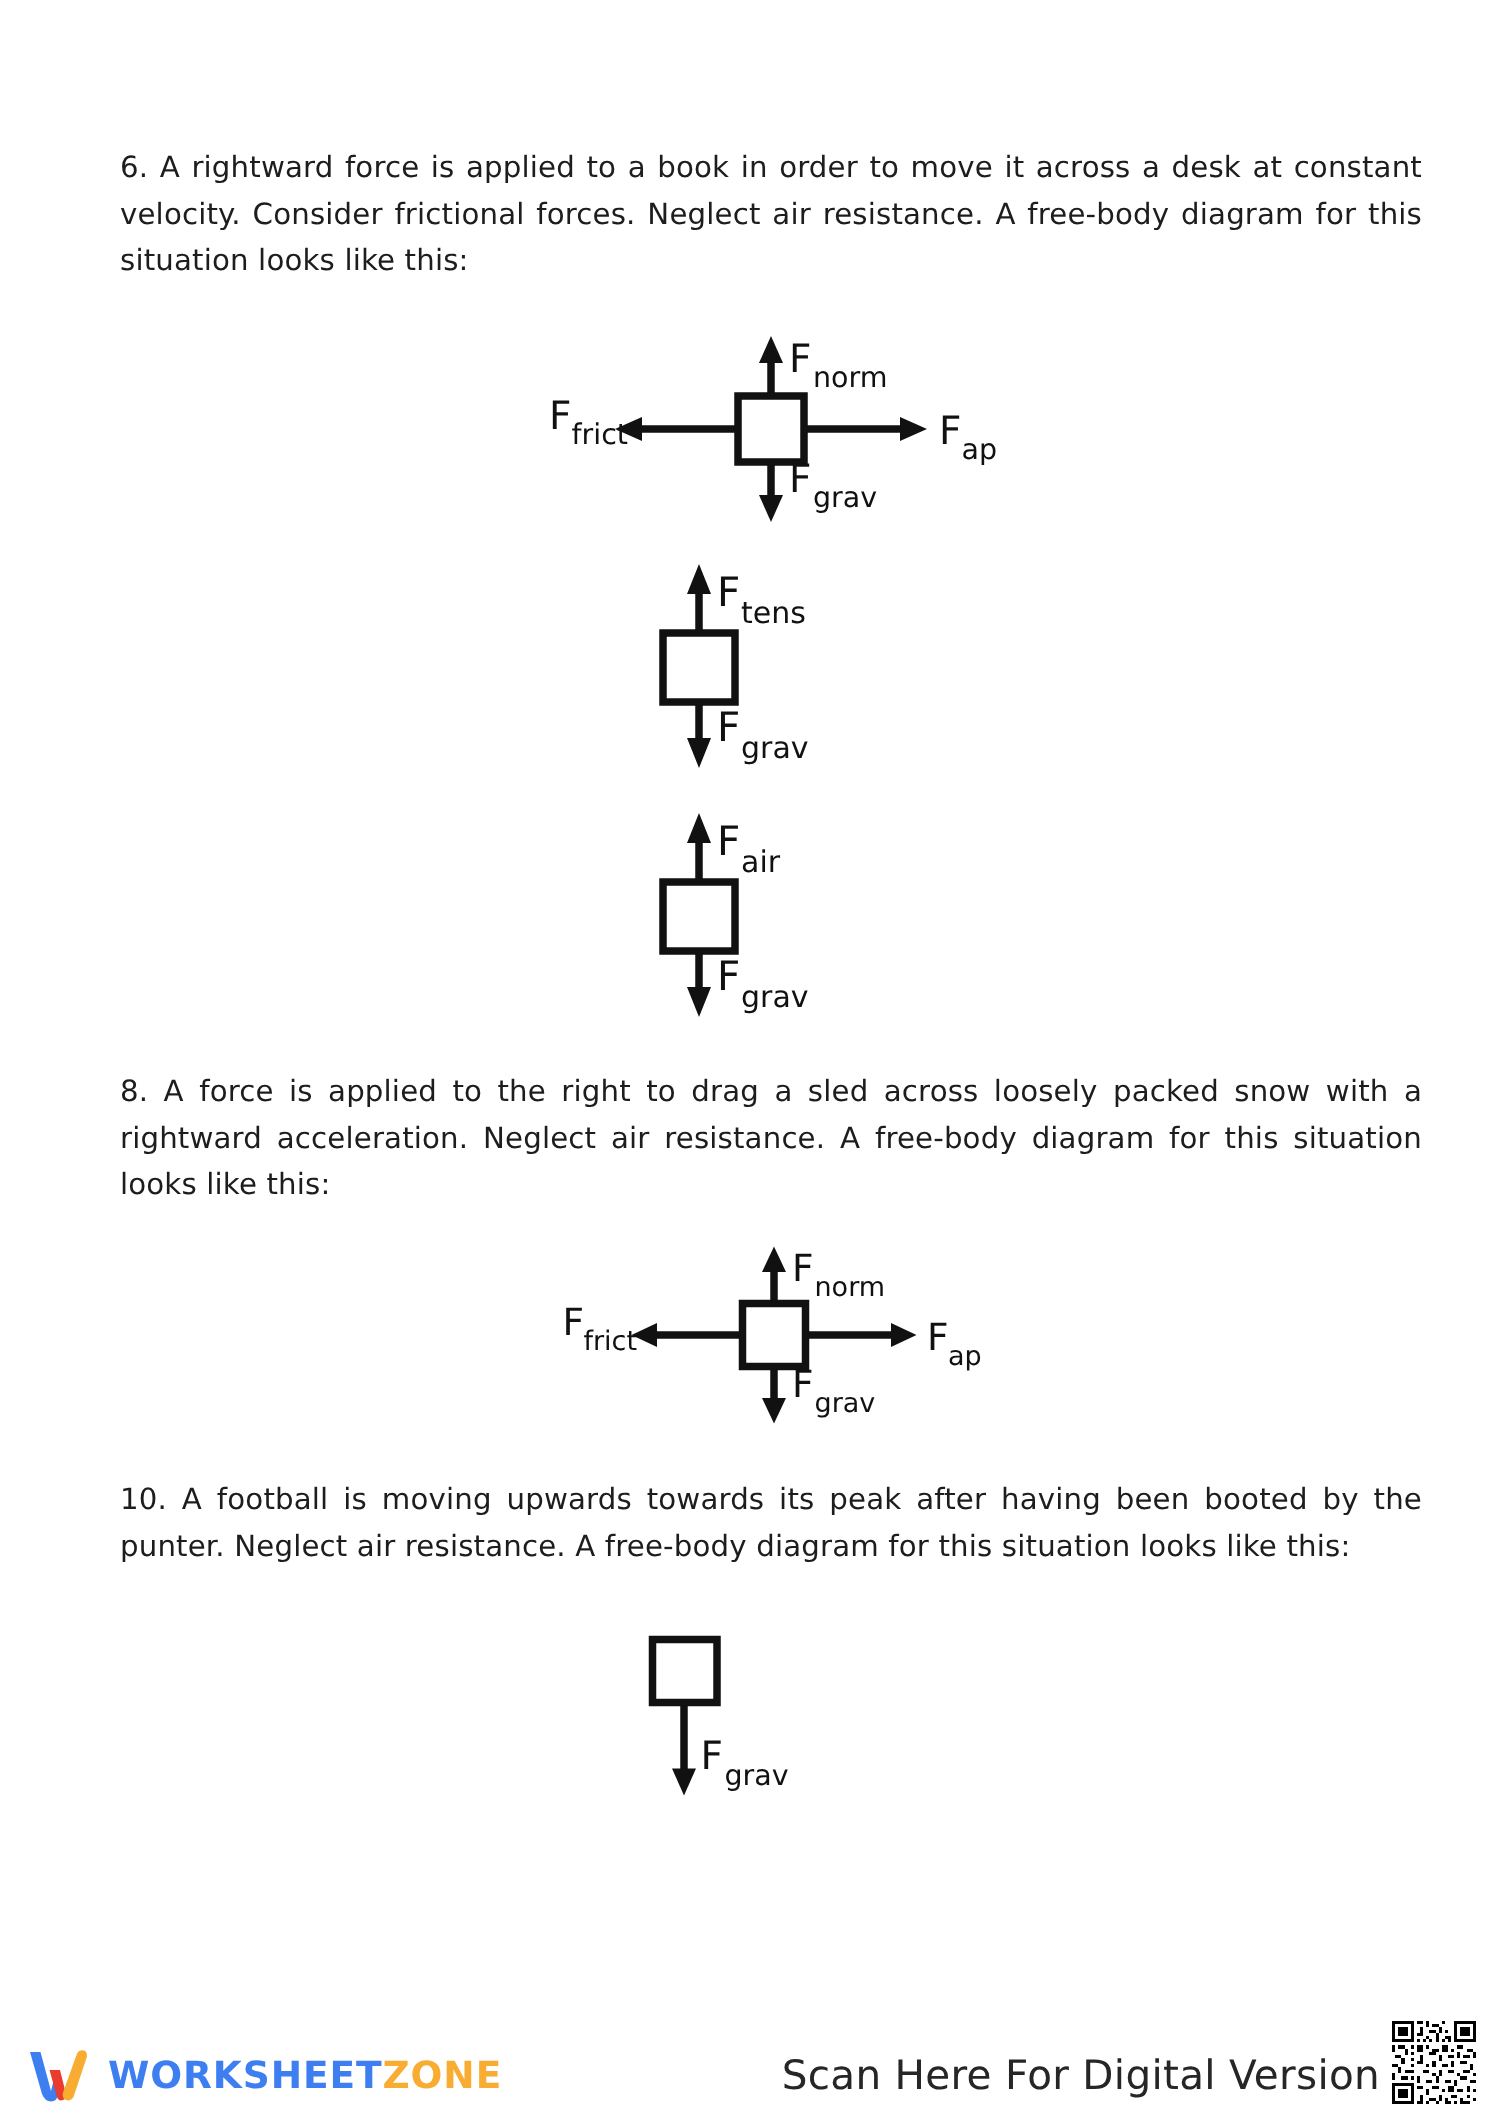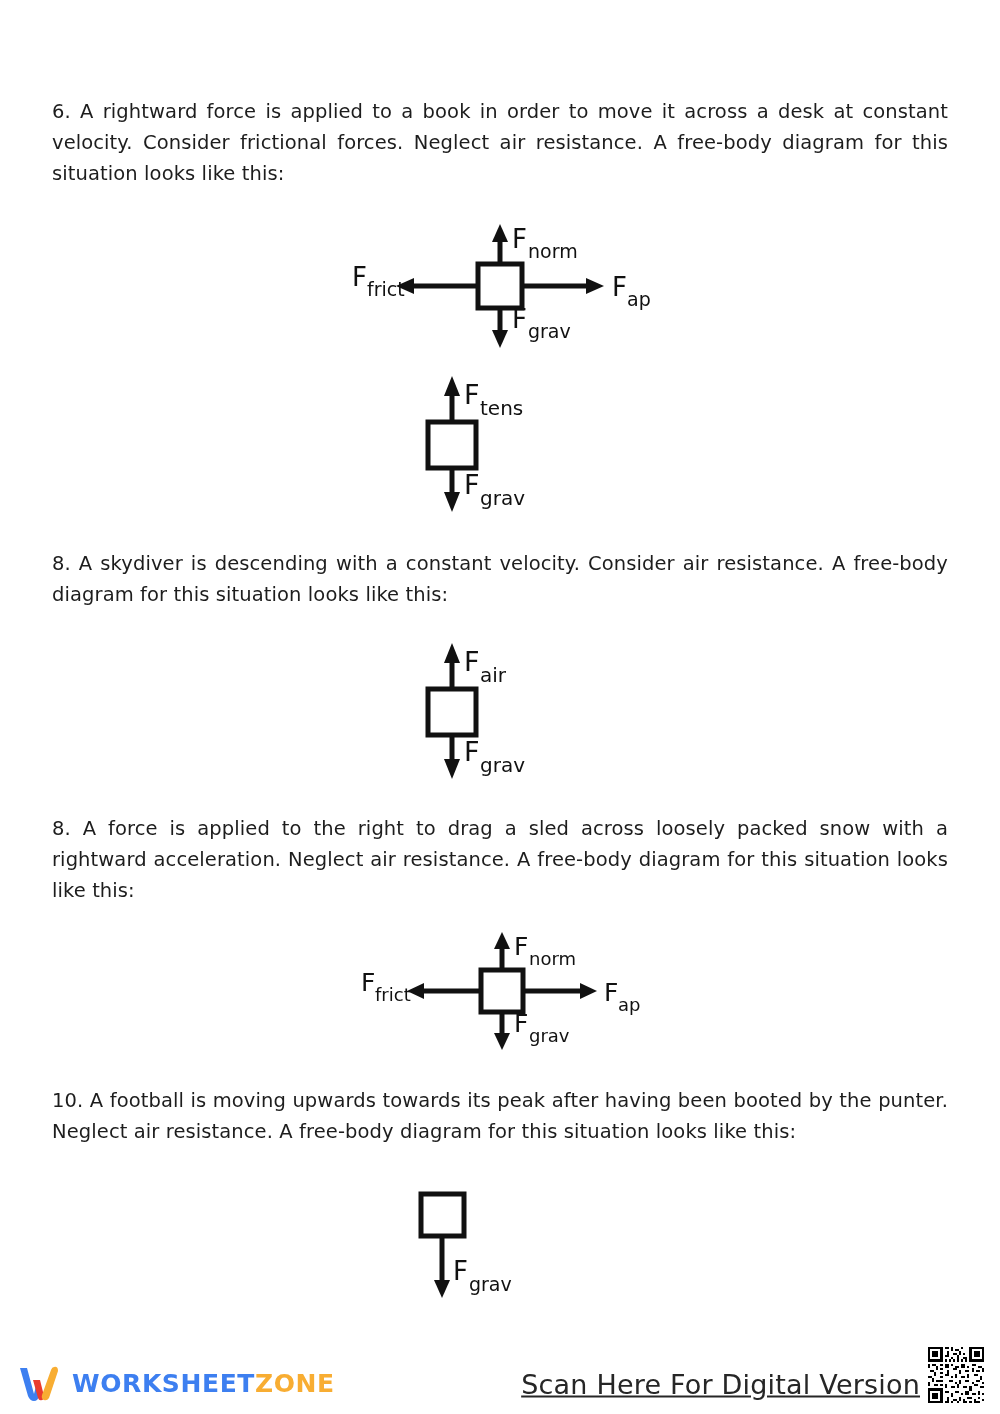--- a/index.html
+++ b/index.html
@@ -22,20 +22,21 @@
     height: 1414px;
   }
   .content {
     position: absolute;
     left: 52px;
     top: 76px;
     width: 896px;
   }
   .qblock {
     margin-bottom: 0;
+    margin-left: 28px;
   }
   .qtext {
     font-size: 19.5px;
     line-height: 31px;
     text-align: justify;
     text-justify: inter-word;
     color: #1d1d1d;
     letter-spacing: 0.1px;
   }
   .diagram-wrap {
@@ -91,21 +92,20 @@
   .scan-text {
     position: absolute;
     right: 80px;
     top: 44px;
     transform: translateY(-50%);
     font-size: 27px;
     color: #262626;
     letter-spacing: 0.2px;
     white-space: nowrap;
     font-family: "DejaVu Sans", "Liberation Sans", sans-serif;
-    text-decoration: underline;
   }
   .qr {
     position: absolute;
     left: 926px;
     top: 1343px;
     width: 60px;
     height: 64px;
   }
   .qr svg { display: block; }
 </style>
@@ -157,21 +157,20 @@
           <text x="64" y="30" font-family="DejaVu Sans, Liberation Sans, sans-serif" font-size="27" fill="#111">F</text>
           <text x="80" y="41" font-family="DejaVu Sans, Liberation Sans, sans-serif" font-size="20" fill="#111">tens</text>
           <text x="64" y="120" font-family="DejaVu Sans, Liberation Sans, sans-serif" font-size="27" fill="#111">F</text>
           <text x="80" y="131" font-family="DejaVu Sans, Liberation Sans, sans-serif" font-size="20" fill="#111">grav</text>
         </svg>
       </div>
       <div class="gap-d-q8"></div>
     </div>
 
     <div class="qblock">
-      <p class="qtext">8. A skydiver is descending with a constant velocity. Consider air resistance. A free-body diagram for this situation looks like this:</p>
       <div class="gap-q8-d"></div>
       <div class="diagram-wrap">
         <svg class="fbd" width="200" height="140" viewBox="0 0 200 140">
           <line x1="52" y1="12" x2="52" y2="128" stroke="#111" stroke-width="5"></line>
           <polygon points="52,2 44,22 60,22" fill="#111"></polygon>
           <polygon points="52,138 44,118 60,118" fill="#111"></polygon>
           <rect x="28" y="48" width="48" height="46" fill="#ffffff" stroke="#111" stroke-width="5"></rect>
           <text x="64" y="30" font-family="DejaVu Sans, Liberation Sans, sans-serif" font-size="27" fill="#111">F</text>
           <text x="80" y="41" font-family="DejaVu Sans, Liberation Sans, sans-serif" font-size="20" fill="#111">air</text>
           <text x="64" y="120" font-family="DejaVu Sans, Liberation Sans, sans-serif" font-size="27" fill="#111">F</text>

